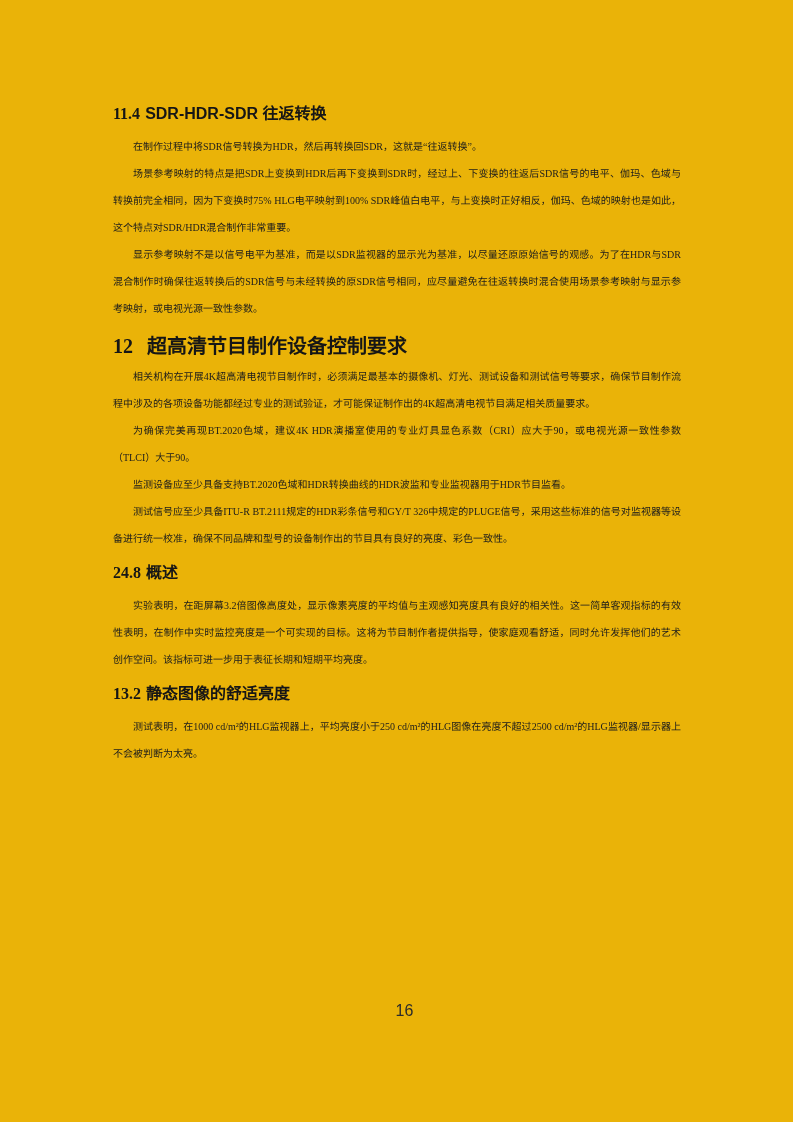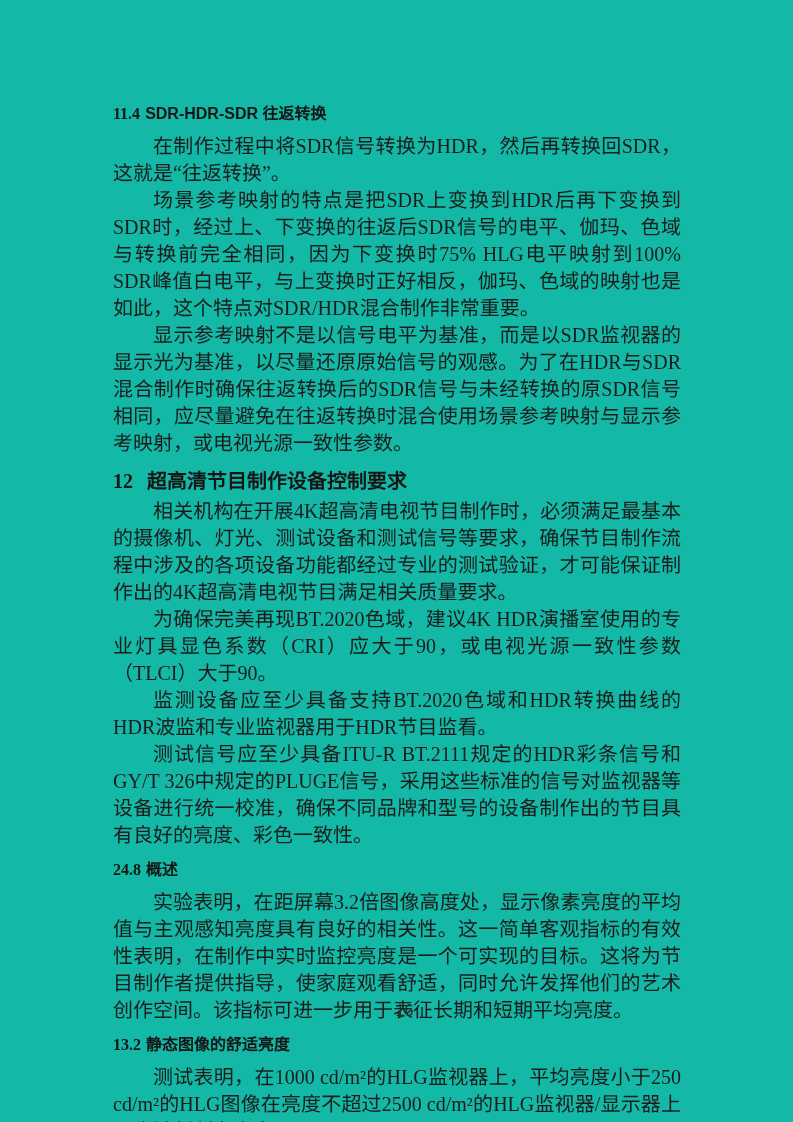--- a/index.html
+++ b/index.html
@@ -13,31 +13,31 @@
     background: #ffffff;
     color: #1c1c1c;
     font-family: "Liberation Serif", "DejaVu Serif", serif;
     overflow: hidden;
   }
   .page {
     position: absolute;
     left: 0; top: 0;
     width: 793px;
     height: 1122px;
-    background: #14b8a6;
+    background: #eab308;
   }
   .content {
     position: absolute;
     left: 113px;
     top: 103px;
     width: 568px;
   }
   p.body-para {
     margin: 0;
-    font-size: 20px;
+    font-size: 10px;
     line-height: 27px;
     text-align: justify;
     text-justify: inter-ideograph;
     text-indent: 2em;
     word-break: break-word;
   }
   .h2 {
     margin: 12px 0 5px 0;
     font-size: 20px;
     line-height: 24px;

